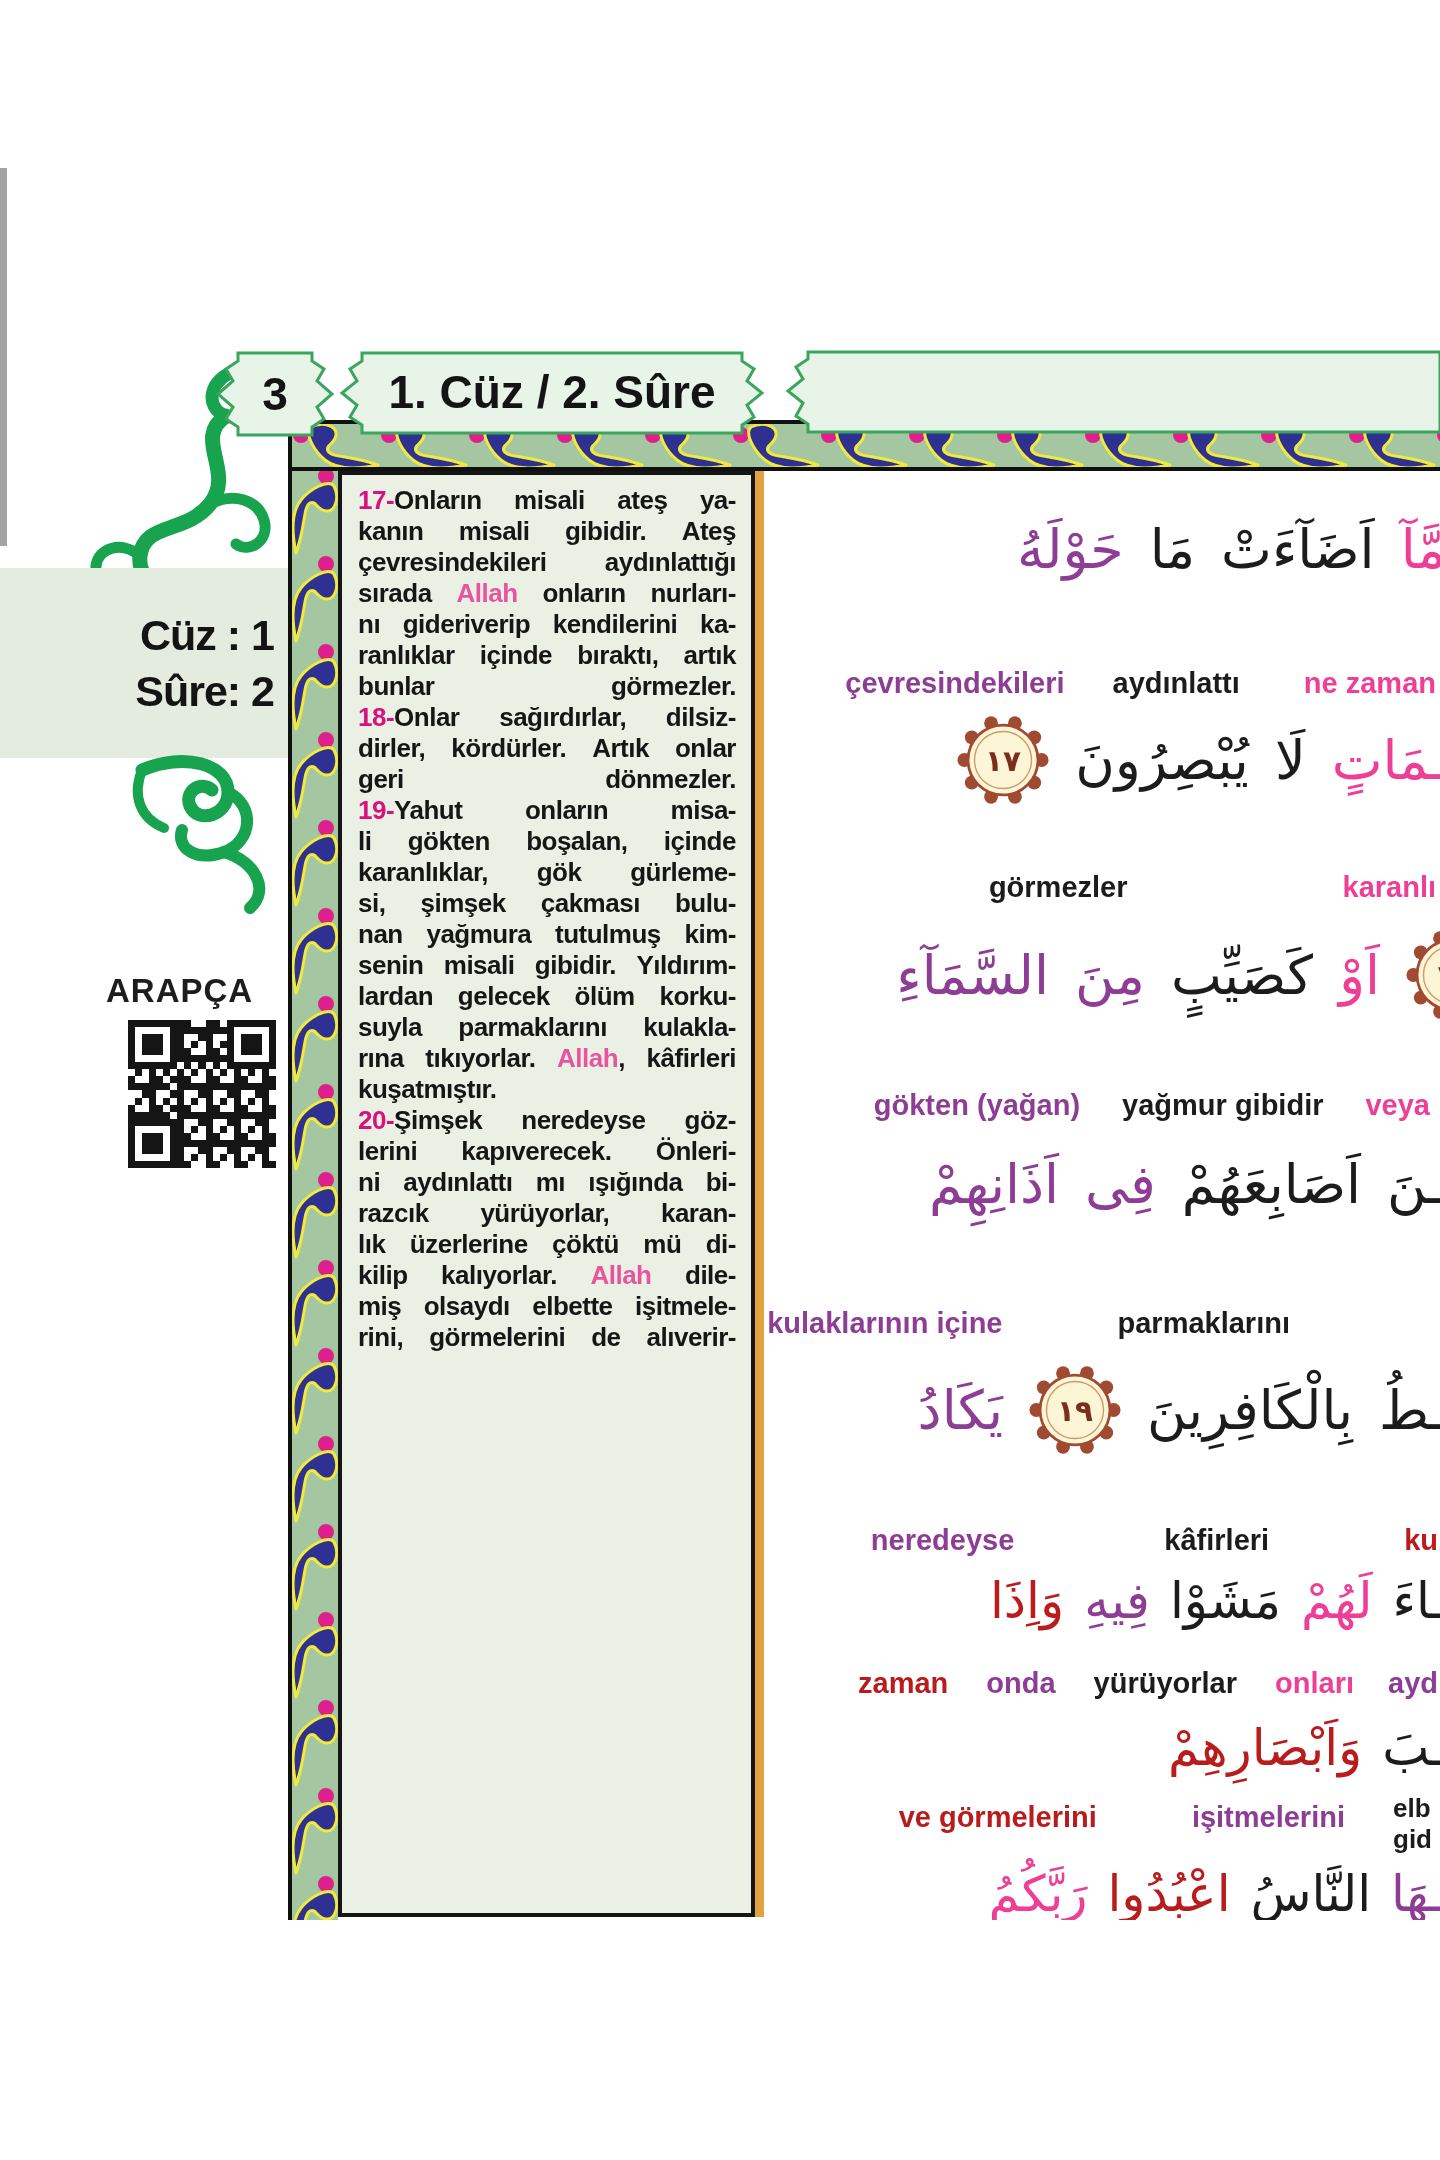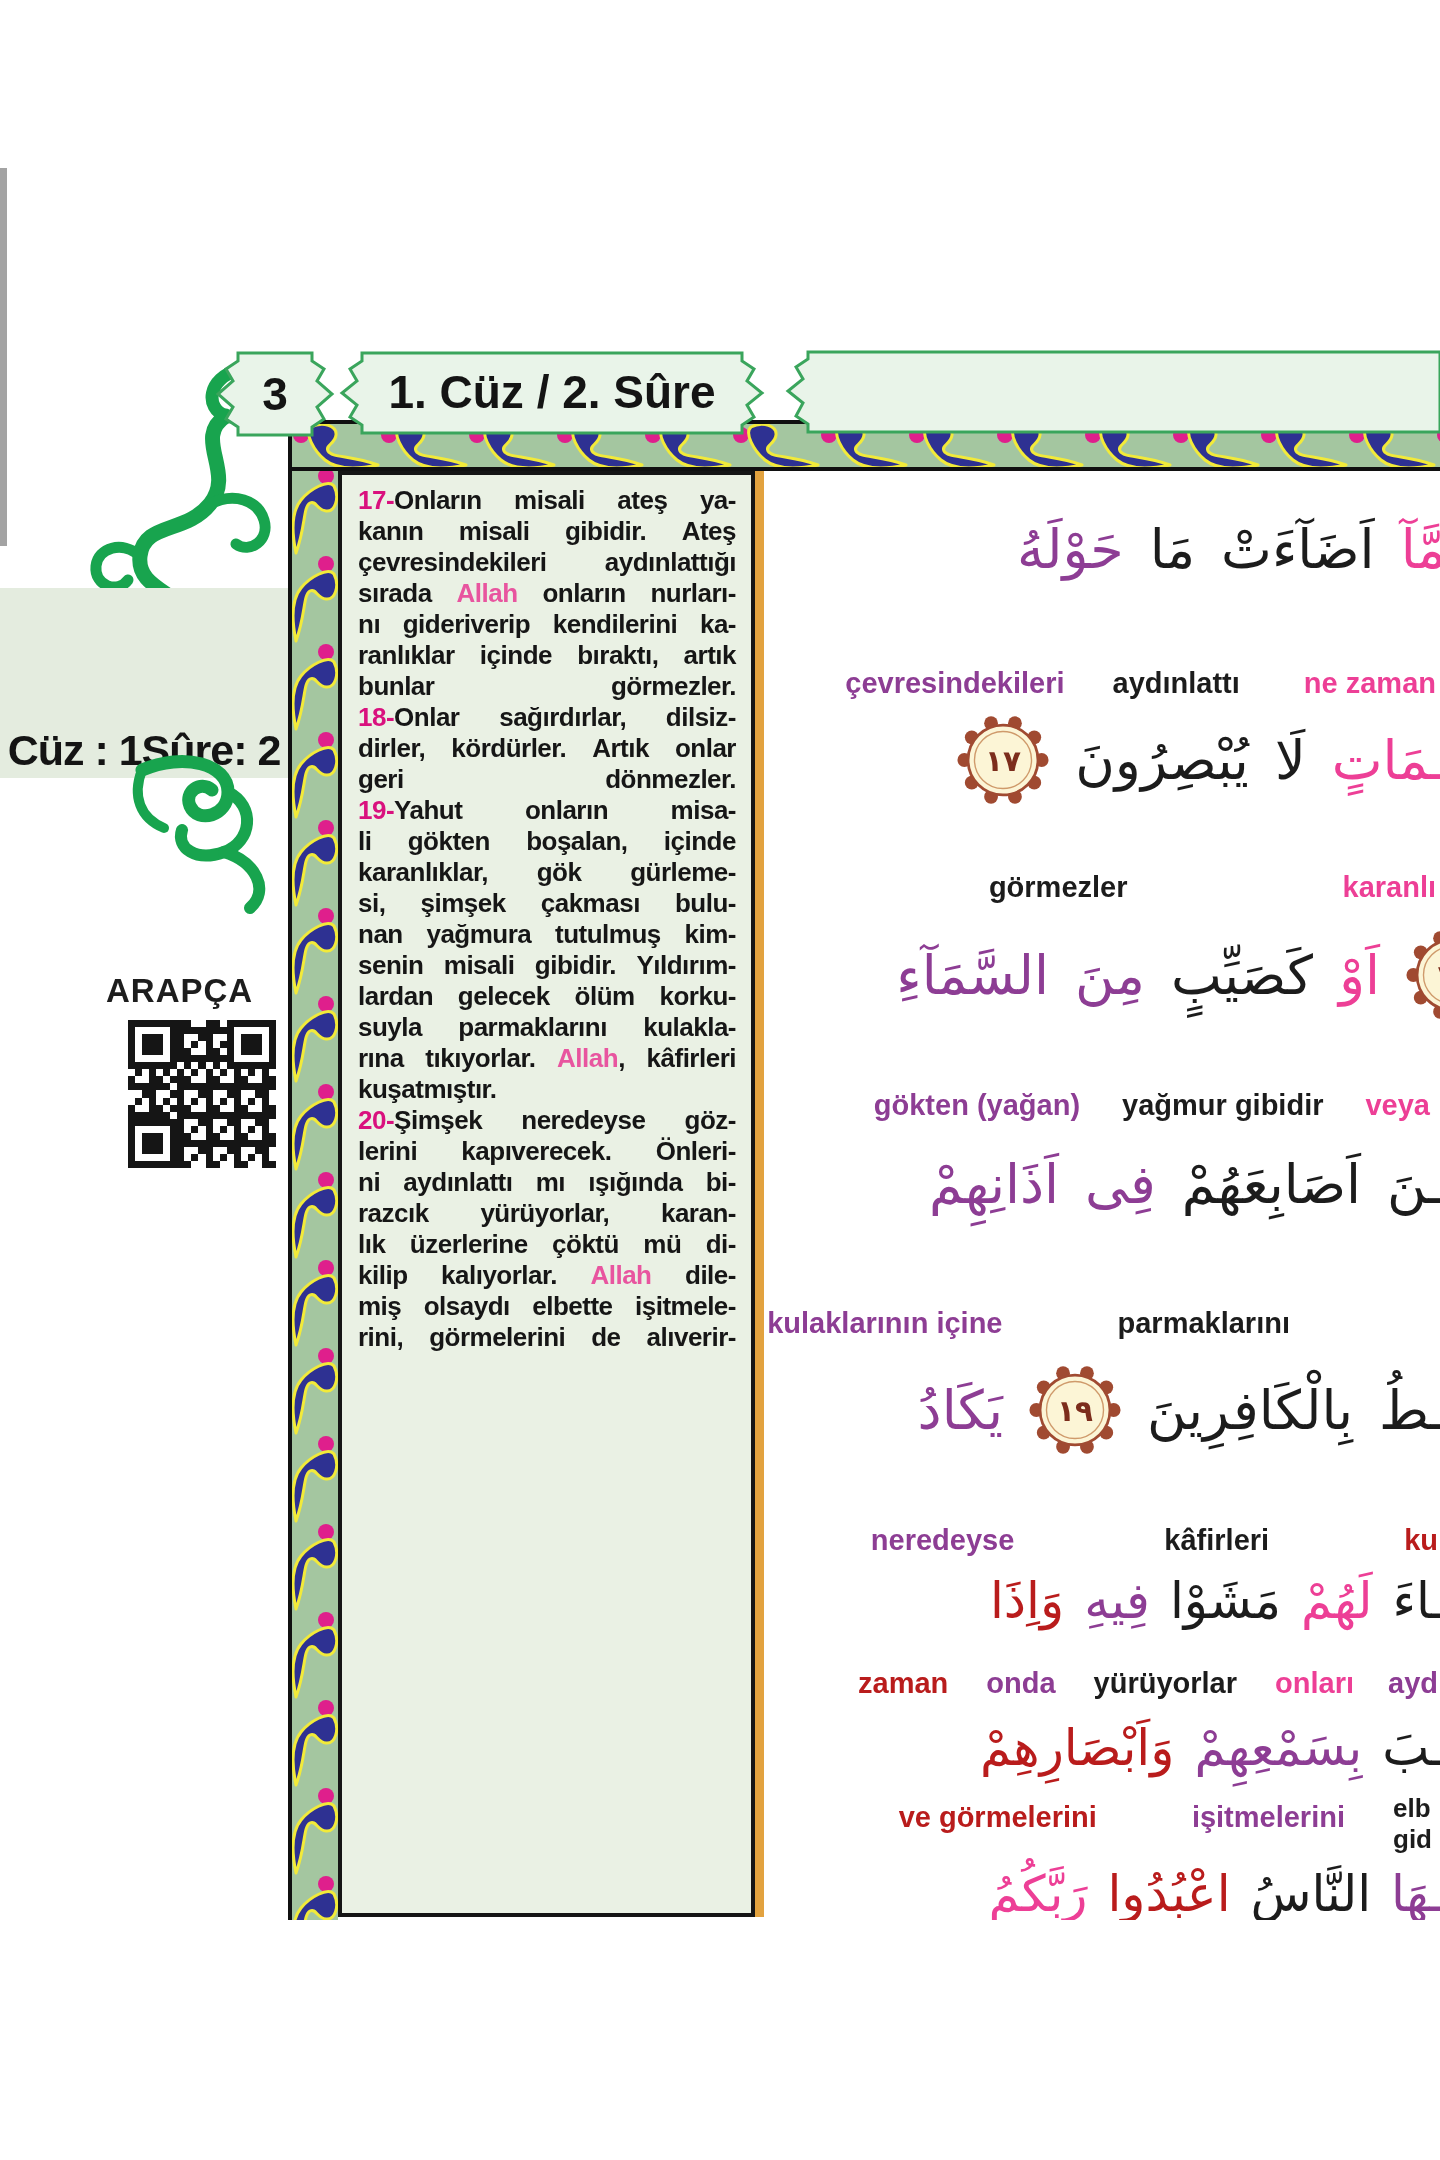--- a/index.html
+++ b/index.html
@@ -2,23 +2,23 @@
 <html><head>
 <meta charset="utf-8">
 <style>
   html,body{margin:0;padding:0;background:#fff;}
   #root{position:relative;width:1440px;height:2160px;background:#fff;overflow:hidden;
         font-family:"Liberation Sans",sans-serif;}
   .abs{position:absolute;}
 
   
   #gray-strip{left:0;top:168px;width:7px;height:378px;background:#a3a3a3;}
-  #cuz-band{left:0;top:588px;width:288px;height:190px;background:#e4ecdf;
-            display:flex;flex-direction:row;justify-content:center;align-items:flex-end;
-            box-sizing:border-box;}
+  #cuz-band{left:0;top:568px;width:288px;height:190px;background:#e4ecdf;
+            display:flex;flex-direction:column;justify-content:center;align-items:flex-end;
+            padding-right:14px;box-sizing:border-box;}
   .band-line{font:bold 43px "Liberation Sans",sans-serif;color:#141414;line-height:56px;letter-spacing:-1px;}
   #arapca{left:106px;top:972px;width:184px;text-align:left;
           font:600 33px "Liberation Sans",sans-serif;color:#1d1d1d;letter-spacing:1px;}
   #qr{left:128px;top:1020px;}
 
   
   #border-left{left:288px;top:420px;width:4px;height:1500px;background:#101010;}
   #border-top{left:288px;top:420px;width:1152px;height:4px;background:#101010;}
   #strip-top{left:292px;top:424px;width:1148px;height:43px;background:#a4c6a0;overflow:hidden;}
   #strip-left{left:292px;top:467px;width:46px;height:1453px;background:#a4c6a0;overflow:hidden;}
@@ -690,21 +690,20 @@
       </div>
       <div class="gl-row" style="top: 1196px; right: 2px;">
         <span class="a-l" style="margin-left: 0px;">zaman</span>
         <span class="a-u" style="margin-left: 38px;">onda</span>
         <span class="a-b" style="margin-left: 38px;">yürüyorlar</span>
         <span class="a-p" style="margin-left: 38px;">onları</span>
         <span class="a-u" style="margin-left: 34px;">ayd</span>
       </div>
       <div class="ar-row" style="top: 1240px; right: -6px; font-size: 50px; gap: 20px;">
         <span class="a-b">ـبَ</span>
-        <span class="a-u">بِسَمْعِهِمْ</span>
         <span class="a-l">وَاَبْصَارِهِمْ</span>
       </div>
       <div class="gl-row" style="top: 1330px; right: 95px;">
         <span class="a-l" style="margin-left: 0px;">ve görmelerini</span>
         <span class="a-u" style="margin-left: 95px;">işitmelerini</span>
       </div>
       <div class="edge-note" style="top: 1322px; right: 8px;">
         <div>elb</div>
         <div>gid</div>
       </div>

